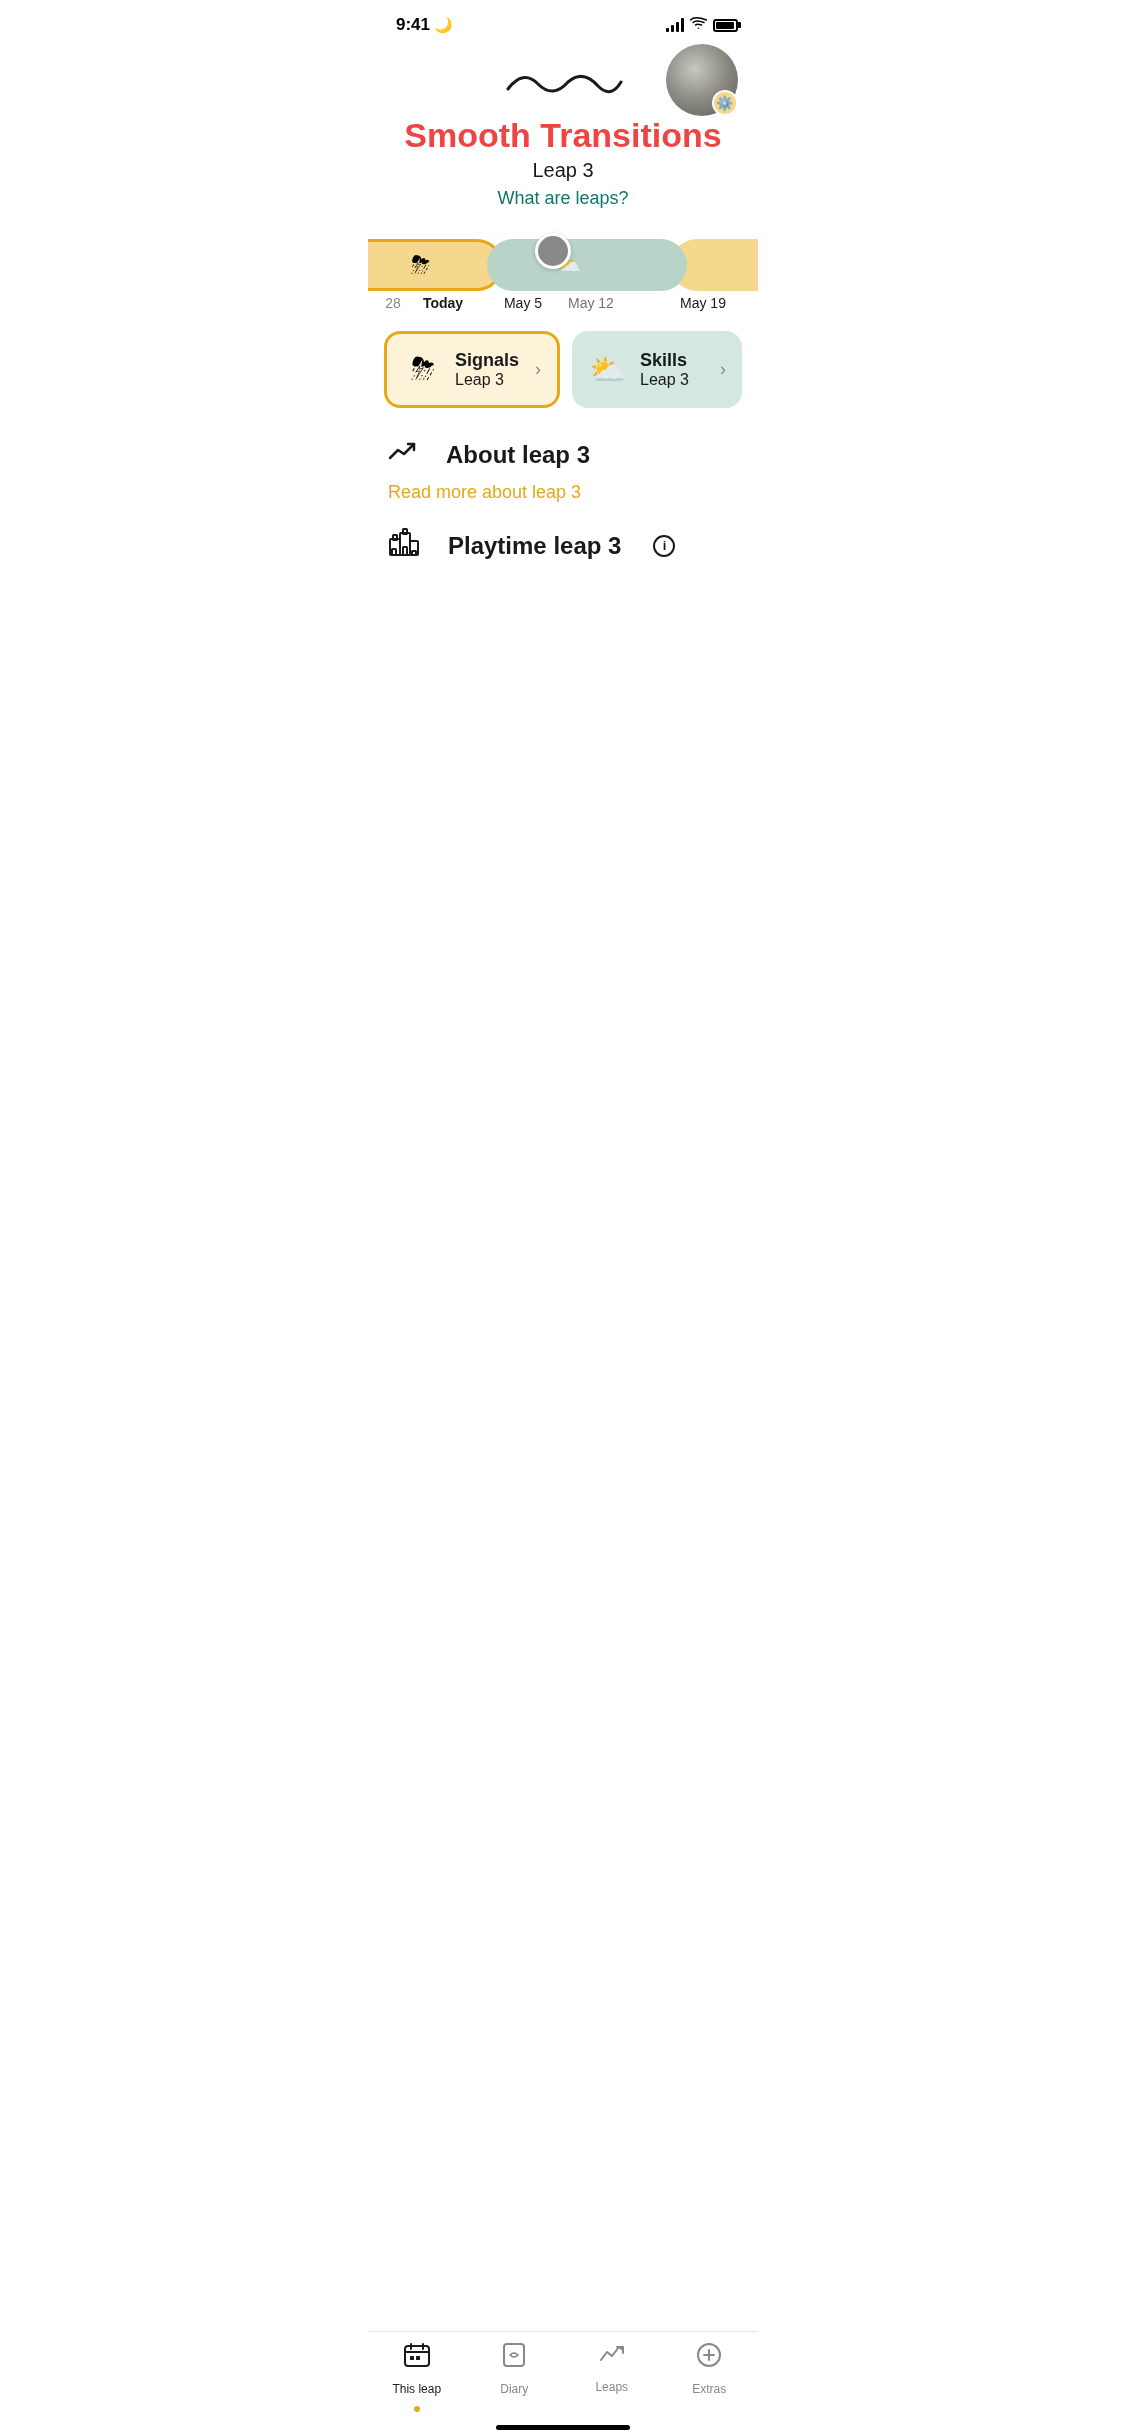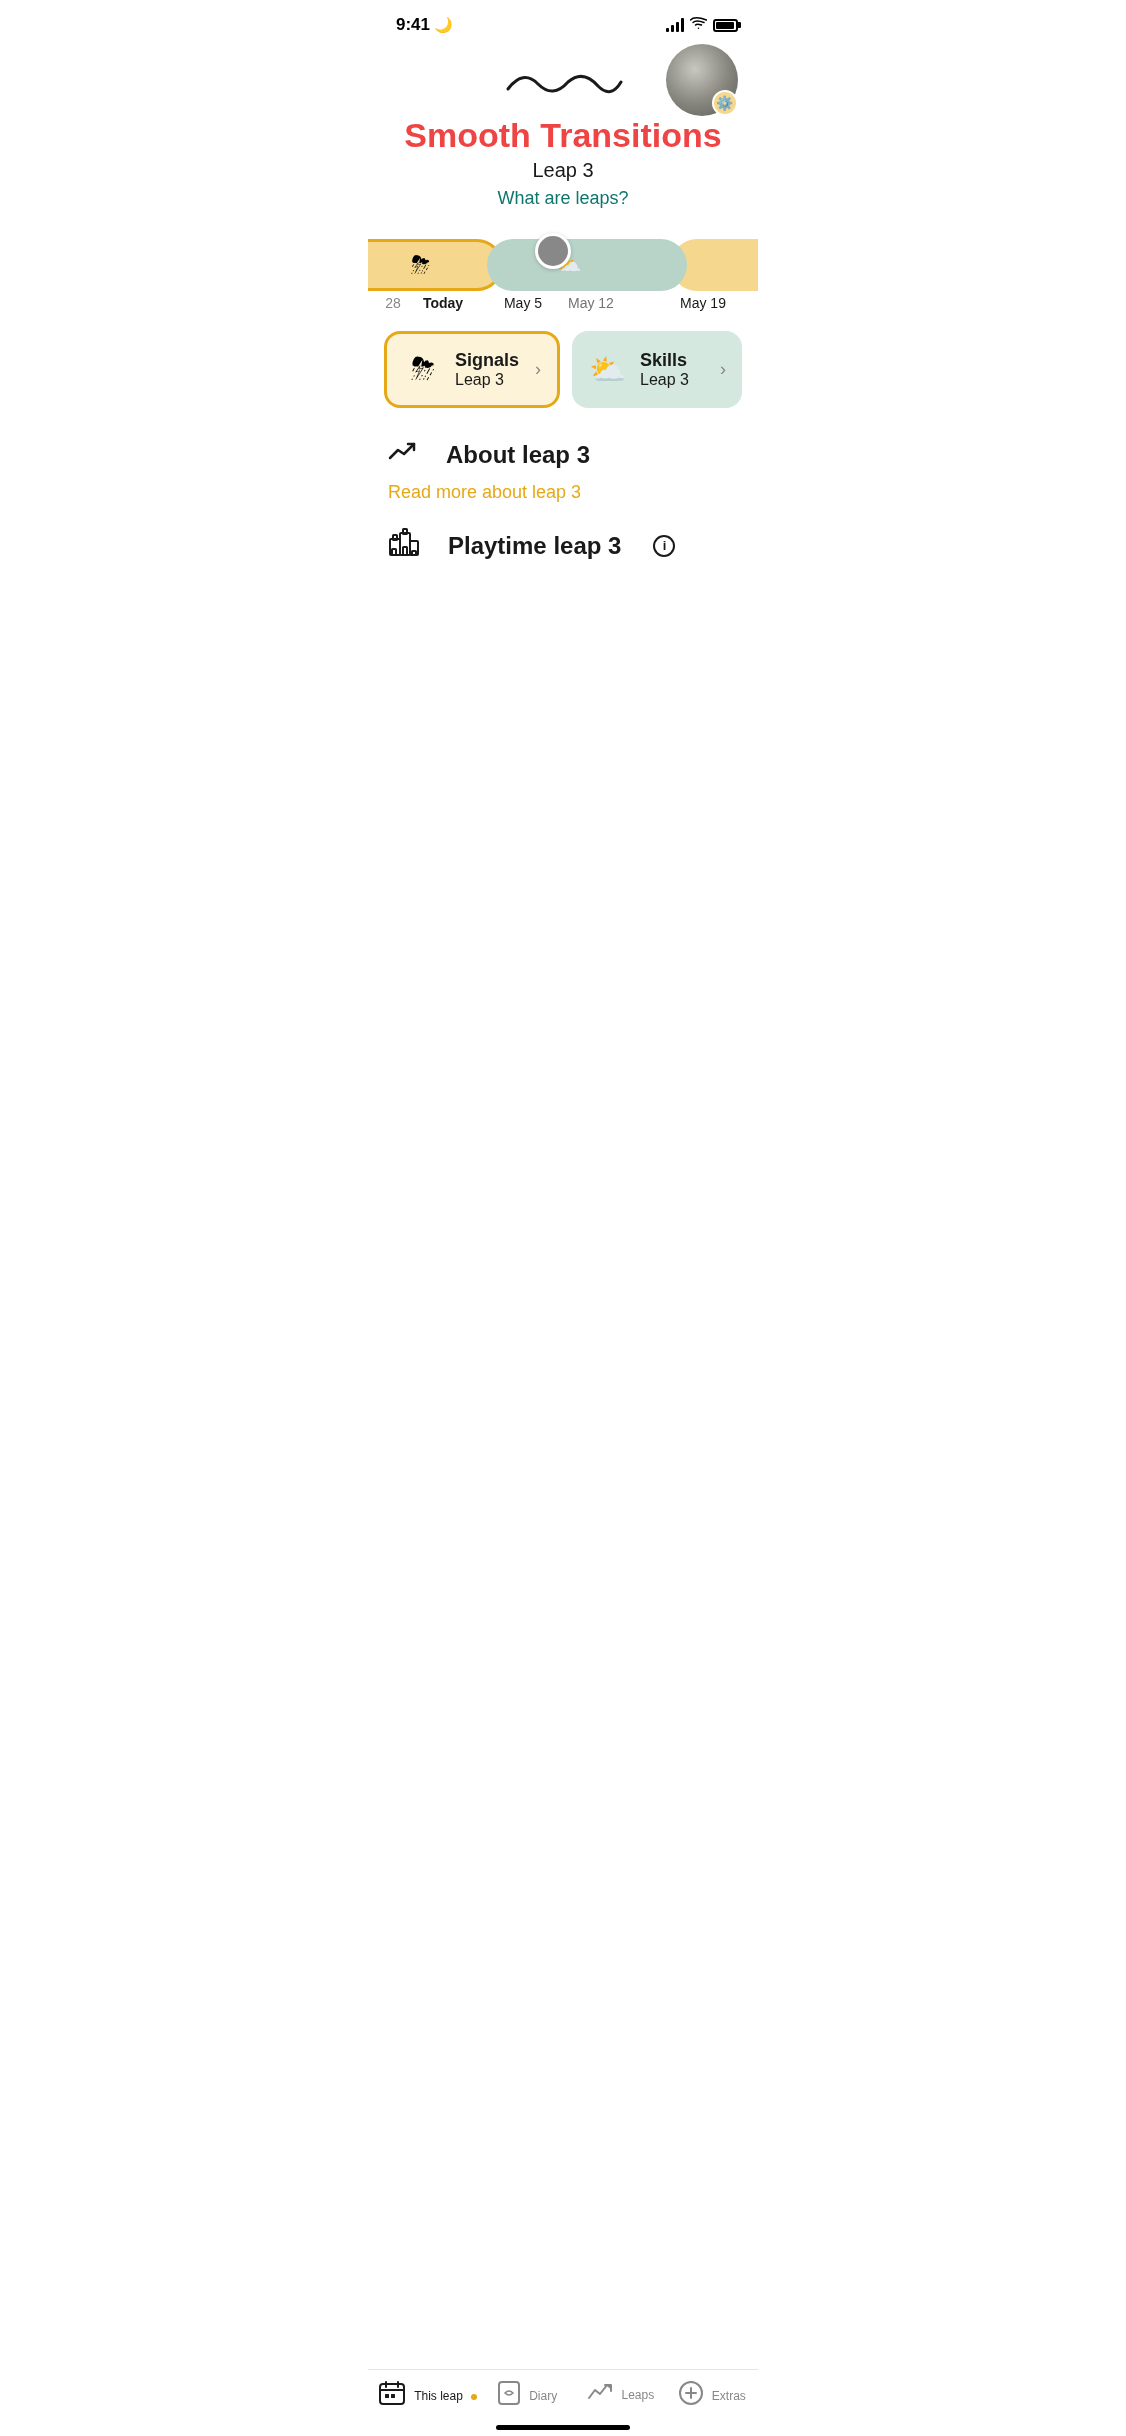--- a/index.html
+++ b/index.html
@@ -350,21 +350,21 @@
       background: #ffffff;
       border-top: 1px solid #e5e5e5;
       display: flex;
       justify-content: space-around;
       align-items: flex-start;
       padding: 10px 0 24px 0;
     }
 
     .tab-item {
       display: flex;
-      flex-direction: row;
+      flex-direction: column;
       align-items: center;
       gap: 8px;
       cursor: pointer;
       min-width: 70px;
     }
 
     .tab-icon {
       font-size: 24px;
       color: #888;
     }

